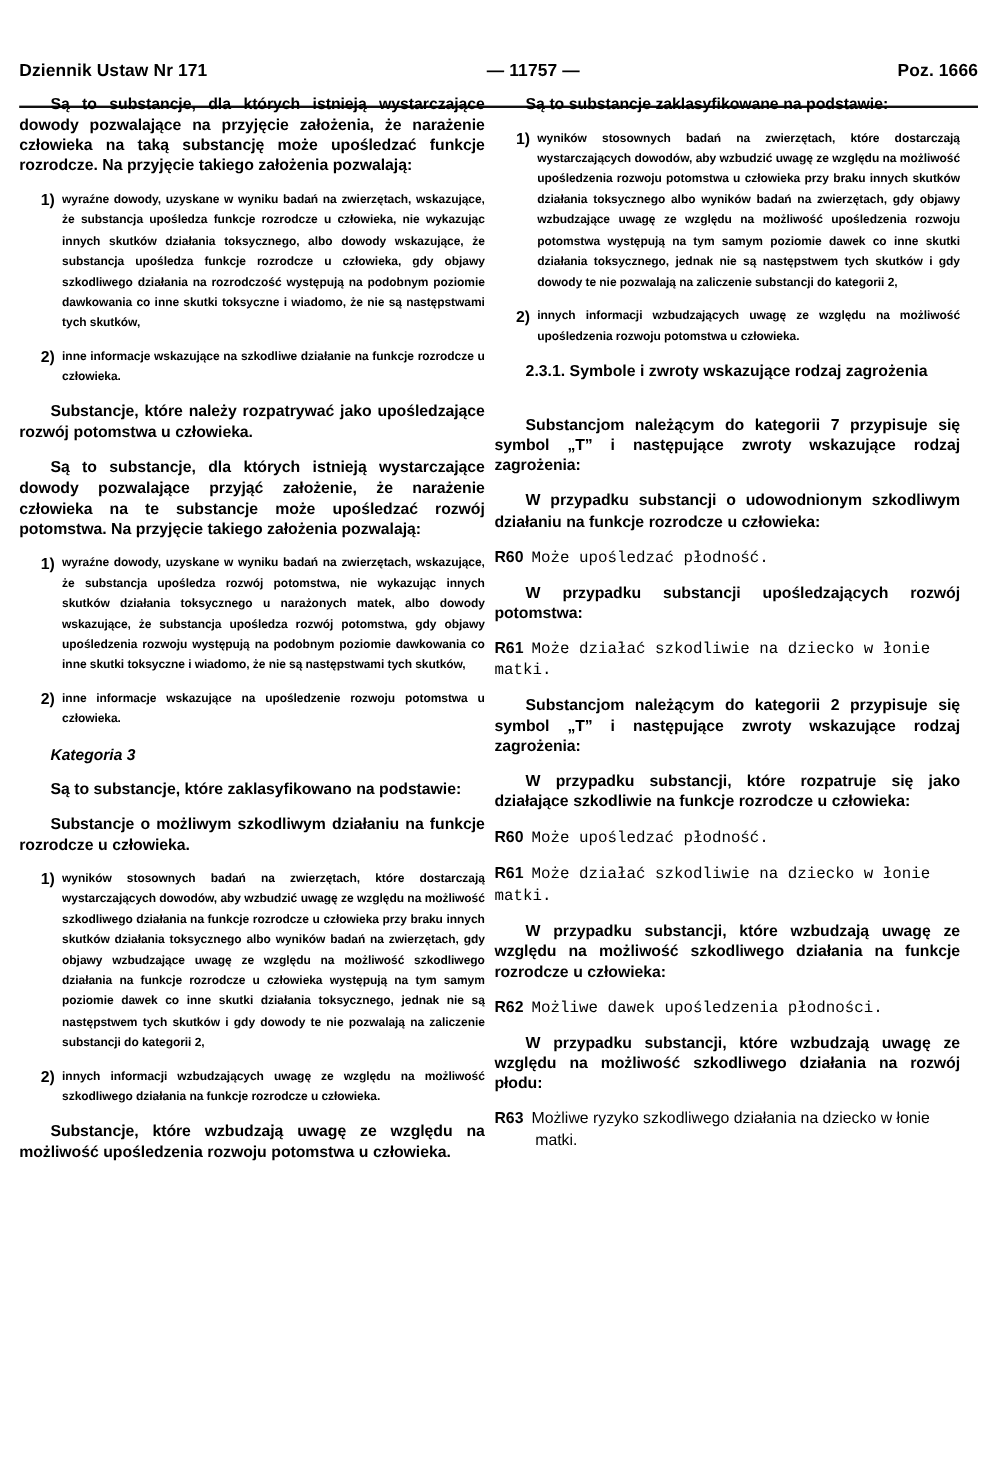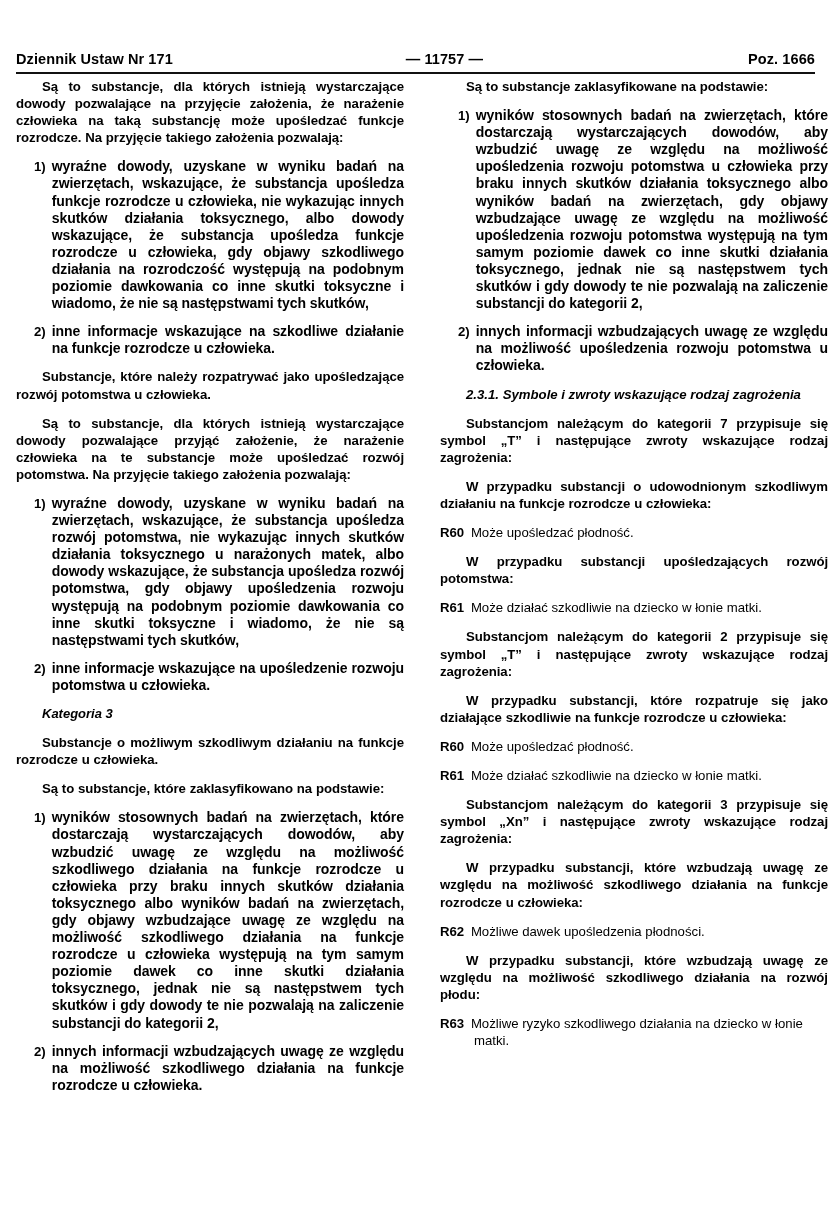--- a/index.html
+++ b/index.html
@@ -33,40 +33,40 @@
     top: 36px;
     height: 30px;
   }
   .runhead-row {
     display: flex;
     align-items: baseline;
     justify-content: space-between;
     font-size: 14.5px;
     font-weight: 600;
     letter-spacing: 0.1px;
-    padding-bottom: 4px;
+    padding-bottom: 20px;
   }
   .runhead-left  { white-space: nowrap; }
   .runhead-center{ white-space: nowrap; margin-left: -32px; }
   .runhead-right { white-space: nowrap; margin-top: 15px; }
   .runhead-rule {
     height: 2px;
     background: #111111;
     width: 100%;
     margin-top: 1px;
   }
 
   
   .columns {
     position: absolute;
     left: 16px;
     top: 78px;
     width: 799px;
     display: flex;
-    gap: 36px;
+    gap: 8px;
   }
   .col {
     width: 388px;
     flex: 0 0 388px;
   }
 
   p.para {
     margin: 0 0 12px 0;
     font-size: 13.2px;
     line-height: 17.1px;
@@ -88,41 +88,40 @@
   .listitem .num {
     flex: 0 0 auto;
     font-size: 13.2px;
     line-height: 17.1px;
     font-weight: 600;
     padding-right: 6px;
     white-space: nowrap;
   }
   .listitem .body {
     flex: 1 1 auto;
-    font-size: 14px;
+    font-size: 10px;
     line-height: 17.1px;
     text-align: justify;
     font-weight: 600;
     letter-spacing: -0.05px;
   }
 
   
   p.subhead {
     margin: 0 0 12px 0;
     font-size: 13px;
     line-height: 17.1px;
     font-style: italic;
     font-weight: 600;
     text-indent: 26px;
   }
   p.sectionhead {
-    margin: 0 0 12px 0;
-    font-size: 13.2px;
-    line-height: 17.1px;
-    font-style: italic;
+    margin: 0 0 28px 0;
+    font-size: 13.2px;
+    line-height: 17.1px;
     font-weight: 600;
     text-indent: 26px;
     text-align: justify;
   }
 
   
   p.rphrase {
     margin: 0 0 12px 0;
     font-size: 13.2px;
     line-height: 17.1px;
@@ -132,20 +131,21 @@
   }
   p.rphrase .rcode {
     font-weight: 700;
     padding-right: 3px;
   }
   p.rphrase.hang {
     padding-left: 0;
   }
   p.rphrase.hang .rtext {
     display: inline;
+    font-family: Liberation Mono, monospace;
   }
   p.rphrase.wrap {
     padding-left: 34px;
     text-indent: -34px;
   }
 </style>
 </head>
 <body>
 
 <div class="page">
@@ -174,30 +174,31 @@
         <p class="para">Są to substancje, dla których istnieją wystarczające dowody pozwalające przyjąć założenie, że narażenie człowieka na te substancje może upośledzać rozwój potomstwa. Na przyjęcie takiego założenia pozwalają:</p>
         <div class="listitem">
           <span class="num">1)</span>
           <span class="body">wyraźne dowody, uzyskane w wyniku badań na zwierzętach, wskazujące, że substancja upośledza rozwój potomstwa, nie wykazując innych skutków działania toksycznego u narażonych matek, albo dowody wskazujące, że substancja upośledza rozwój potomstwa, gdy objawy upośledzenia rozwoju występują na podobnym poziomie dawkowania co inne skutki toksyczne i wiadomo, że nie są następstwami tych skutków,</span>
         </div>
         <div class="listitem">
           <span class="num">2)</span>
           <span class="body">inne informacje wskazujące na upośledzenie rozwoju potomstwa u człowieka.</span>
         </div>
         <p class="subhead">Kategoria 3</p>
+        <p class="para">Są to substancje, które zaklasyfikowano na podstawie:</p>
         <p class="para">Substancje o możliwym szkodliwym działaniu na funkcje rozrodcze u człowieka.</p>
-        <p class="para">Są to substancje, które zaklasyfikowano na podstawie:</p>
         <div class="listitem">
           <span class="num">1)</span>
           <span class="body">wyników stosownych badań na zwierzętach, które dostarczają wystarczających dowodów, aby wzbudzić uwagę ze względu na możliwość szkodliwego działania na funkcje rozrodcze u człowieka przy braku innych skutków działania toksycznego albo wyników badań na zwierzętach, gdy objawy wzbudzające uwagę ze względu na możliwość szkodliwego działania na funkcje rozrodcze u człowieka występują na tym samym poziomie dawek co inne skutki działania toksycznego, jednak nie są następstwem tych skutków i gdy dowody te nie pozwalają na zaliczenie substancji do kategorii 2,</span>
         </div>
         <div class="listitem">
           <span class="num">2)</span>
           <span class="body">innych informacji wzbudzających uwagę ze względu na możliwość szkodliwego działania na funkcje rozrodcze u człowieka.</span>
         </div>
+        <p class="para">Substancje, które wzbudzają uwagę ze względu na możliwość upośledzenia rozwoju potomstwa u człowieka.</p>
       </div>
     <div class="col" id="col-right">
         <p class="para">Są to substancje zaklasyfikowane na podstawie:</p>
         <div class="listitem">
           <span class="num">1)</span>
           <span class="body">wyników stosownych badań na zwierzętach, które dostarczają wystarczających dowodów, aby wzbudzić uwagę ze względu na możliwość upośledzenia rozwoju potomstwa u człowieka przy braku innych skutków działania toksycznego albo wyników badań na zwierzętach, gdy objawy wzbudzające uwagę ze względu na możliwość upośledzenia rozwoju potomstwa występują na tym samym poziomie dawek co inne skutki działania toksycznego, jednak nie są następstwem tych skutków i gdy dowody te nie pozwalają na zaliczenie substancji do kategorii 2,</span>
         </div>
         <div class="listitem">
           <span class="num">2)</span>
           <span class="body">innych informacji wzbudzających uwagę ze względu na możliwość upośledzenia rozwoju potomstwa u człowieka.</span>
@@ -205,21 +206,20 @@
         <p class="sectionhead">2.3.1. Symbole i zwroty wskazujące rodzaj zagrożenia</p>
         <p class="para">Substancjom należącym do kategorii 7 przypisuje się symbol „T” i następujące zwroty wskazujące rodzaj zagrożenia:</p>
         <p class="para">W przypadku substancji o udowodnionym szkodliwym działaniu na funkcje rozrodcze u człowieka:</p>
         <p class="rphrase hang"><span class="rcode">R60</span> <span class="rtext">Może upośledzać płodność.</span></p>
         <p class="para">W przypadku substancji upośledzających rozwój potomstwa:</p>
         <p class="rphrase hang"><span class="rcode">R61</span> <span class="rtext">Może działać szkodliwie na dziecko w łonie matki.</span></p>
         <p class="para">Substancjom należącym do kategorii 2 przypisuje się symbol „T” i następujące zwroty wskazujące rodzaj zagrożenia:</p>
         <p class="para">W przypadku substancji, które rozpatruje się jako działające szkodliwie na funkcje rozrodcze u człowieka:</p>
         <p class="rphrase hang"><span class="rcode">R60</span> <span class="rtext">Może upośledzać płodność.</span></p>
         <p class="rphrase hang"><span class="rcode">R61</span> <span class="rtext">Może działać szkodliwie na dziecko w łonie matki.</span></p>
-        <p class="para">Substancjom należącym do kategorii 3 przypisuje się symbol „Xn” i następujące zwroty wskazujące rodzaj zagrożenia:</p>
         <p class="para">W przypadku substancji, które wzbudzają uwagę ze względu na możliwość szkodliwego działania na funkcje rozrodcze u człowieka:</p>
         <p class="rphrase hang"><span class="rcode">R62</span> <span class="rtext">Możliwe dawek upośledzenia płodności.</span></p>
         <p class="para">W przypadku substancji, które wzbudzają uwagę ze względu na możliwość szkodliwego działania na rozwój płodu:</p>
         <p class="rphrase wrap"><span class="rcode">R63</span> <span class="rtext">Możliwe ryzyko szkodliwego działania na dziecko w łonie matki.</span></p>
       </div>
   </div>
 
 </div>
 
 </body></html>

